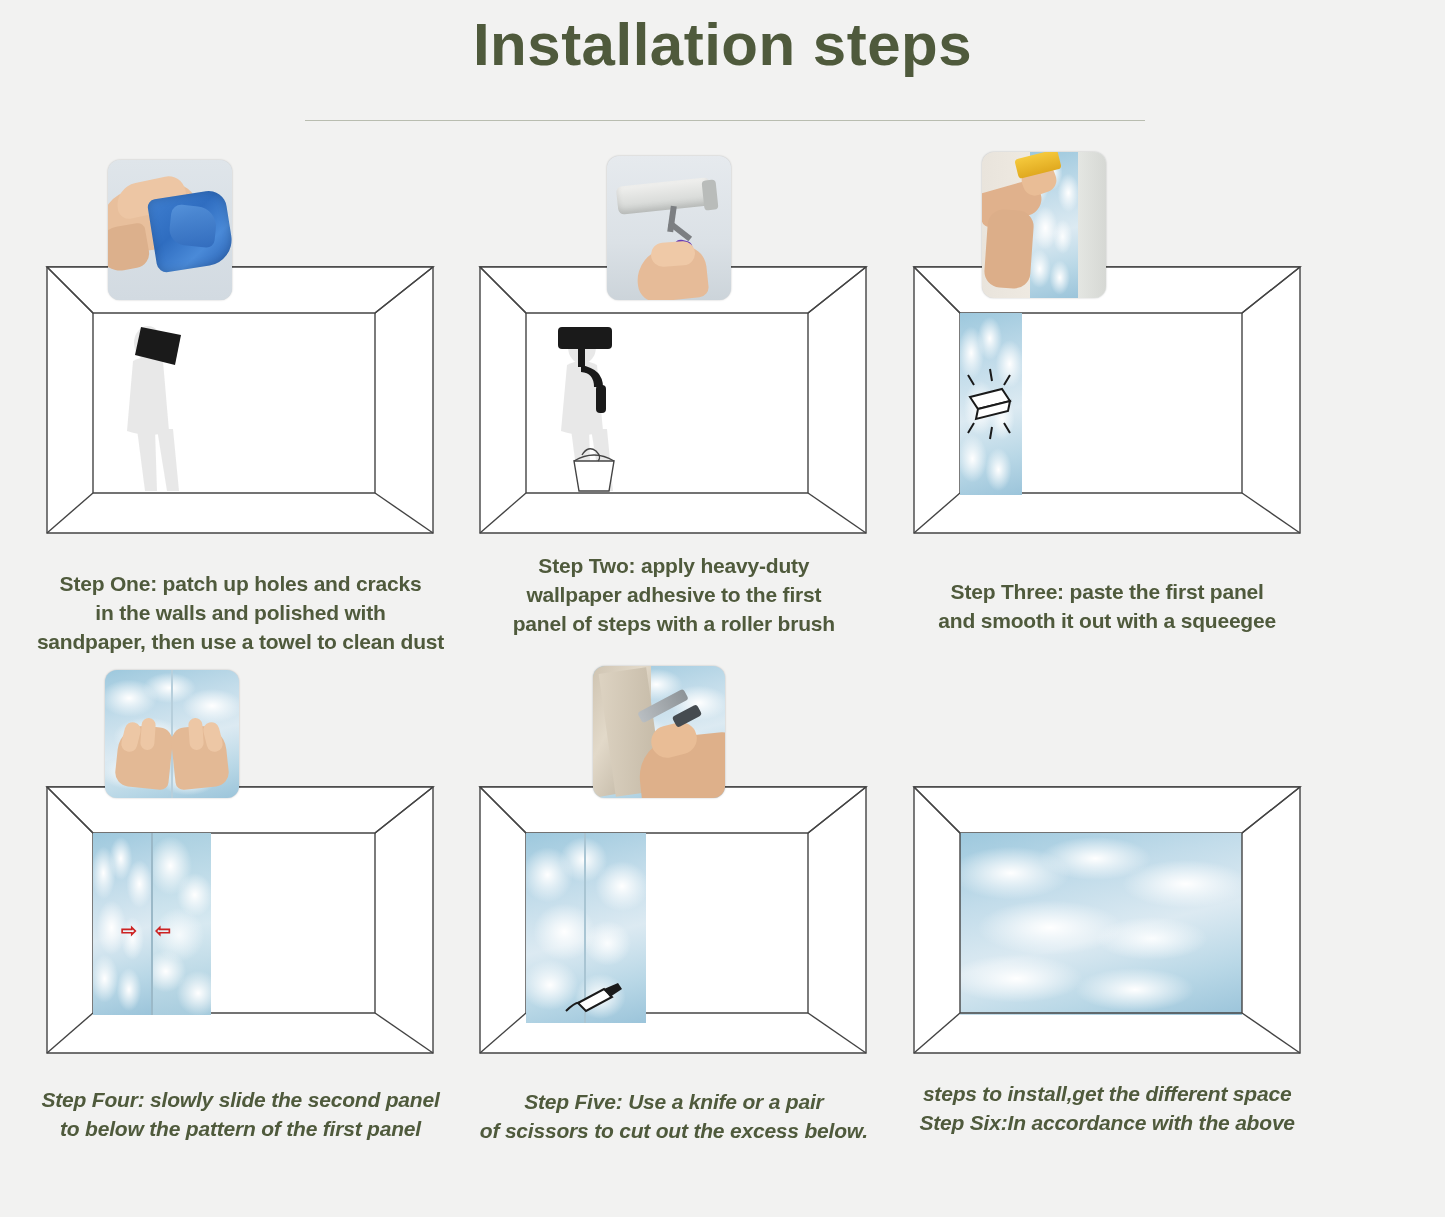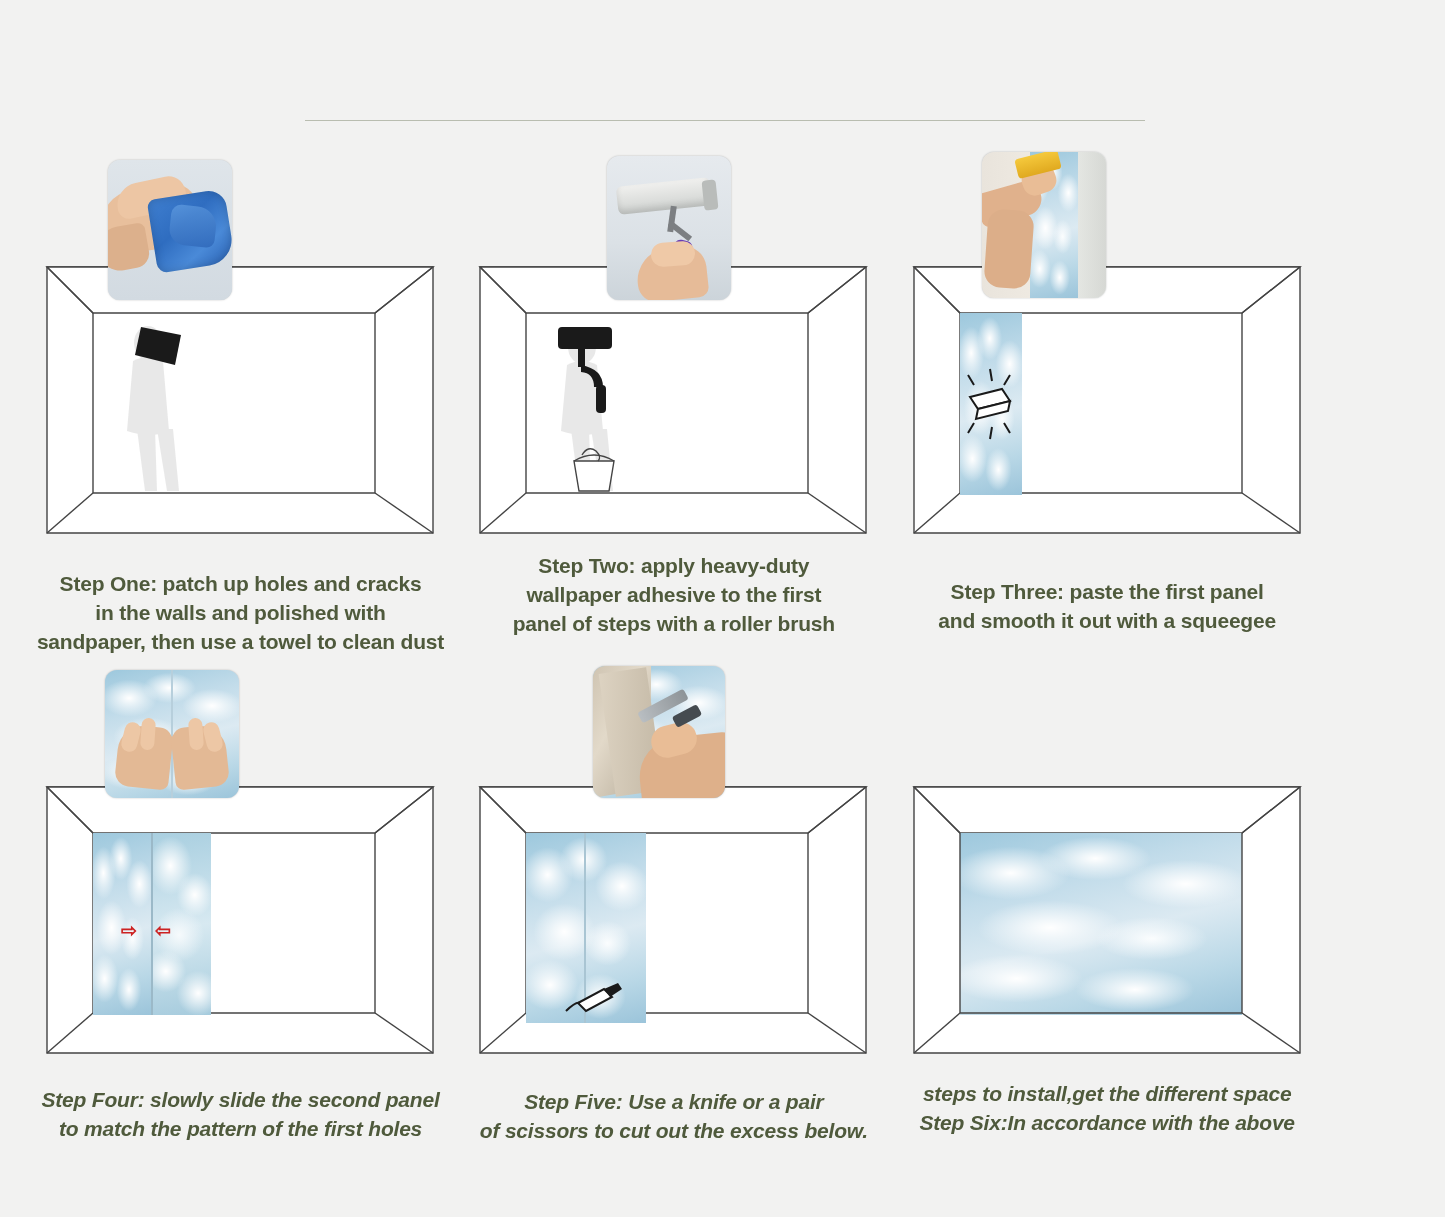--- a/index.html
+++ b/index.html
@@ -115,20 +115,21 @@
   .wall-grey {
     background: linear-gradient(135deg, #e3e8ec 0%, #d5dde3 55%, #ccd5dc 100%);
   }
   .arrow-red { position: absolute; font-size: 19px; color: #cc2222; font-weight: bold; line-height: 1; }
 </style>
 </head>
 <body>
 
 <div class="page">
 
+  <div class="title">Installation steps</div>
   <div class="divider"></div>
 
   <div class="grid">
 
     <div class="row">
 
       <div class="cell">
         <div class="stage">
           <div class="room">
             <svg width="390" height="270" viewBox="0 0 390 270">
@@ -306,21 +307,21 @@
             <div style="position:absolute;left:12px;top:56px;width:54px;height:62px;background:#e3b995;border-radius:26px 14px 8px 14px;transform:rotate(6deg);"></div>
             <div style="position:absolute;left:68px;top:56px;width:54px;height:62px;background:#e3b995;border-radius:14px 26px 14px 8px;transform:rotate(-6deg);"></div>
             <div style="position:absolute;left:18px;top:52px;width:16px;height:30px;background:#edc7a5;border-radius:8px;transform:rotate(14deg);"></div>
             <div style="position:absolute;left:36px;top:48px;width:14px;height:32px;background:#edc7a5;border-radius:8px;transform:rotate(4deg);"></div>
             <div style="position:absolute;left:84px;top:48px;width:14px;height:32px;background:#edc7a5;border-radius:8px;transform:rotate(-4deg);"></div>
             <div style="position:absolute;left:100px;top:52px;width:16px;height:30px;background:#edc7a5;border-radius:8px;transform:rotate(-14deg);"></div>
           </div>
         </div>
         <div class="caption cap-r2" style="top:416px;">
           <div>Step Four: slowly slide the second panel</div>
-          <div>to match the pattern of the first holes</div>
+          <div>to below the pattern of the first panel</div>
         </div>
       </div>
 
       <div class="cell">
         <div class="stage">
           <div class="room">
             <svg width="390" height="270" viewBox="0 0 390 270">
               <polygon points="2,2 388,2 388,268 2,268" fill="#ffffff" stroke="#444" stroke-width="1.4"></polygon>
               <polygon points="2,2 388,2 330,48 48,48" fill="#ffffff" stroke="#444" stroke-width="1.4"></polygon>
               <line x1="2" y1="2" x2="48" y2="48" stroke="#444" stroke-width="1.4"></line>

